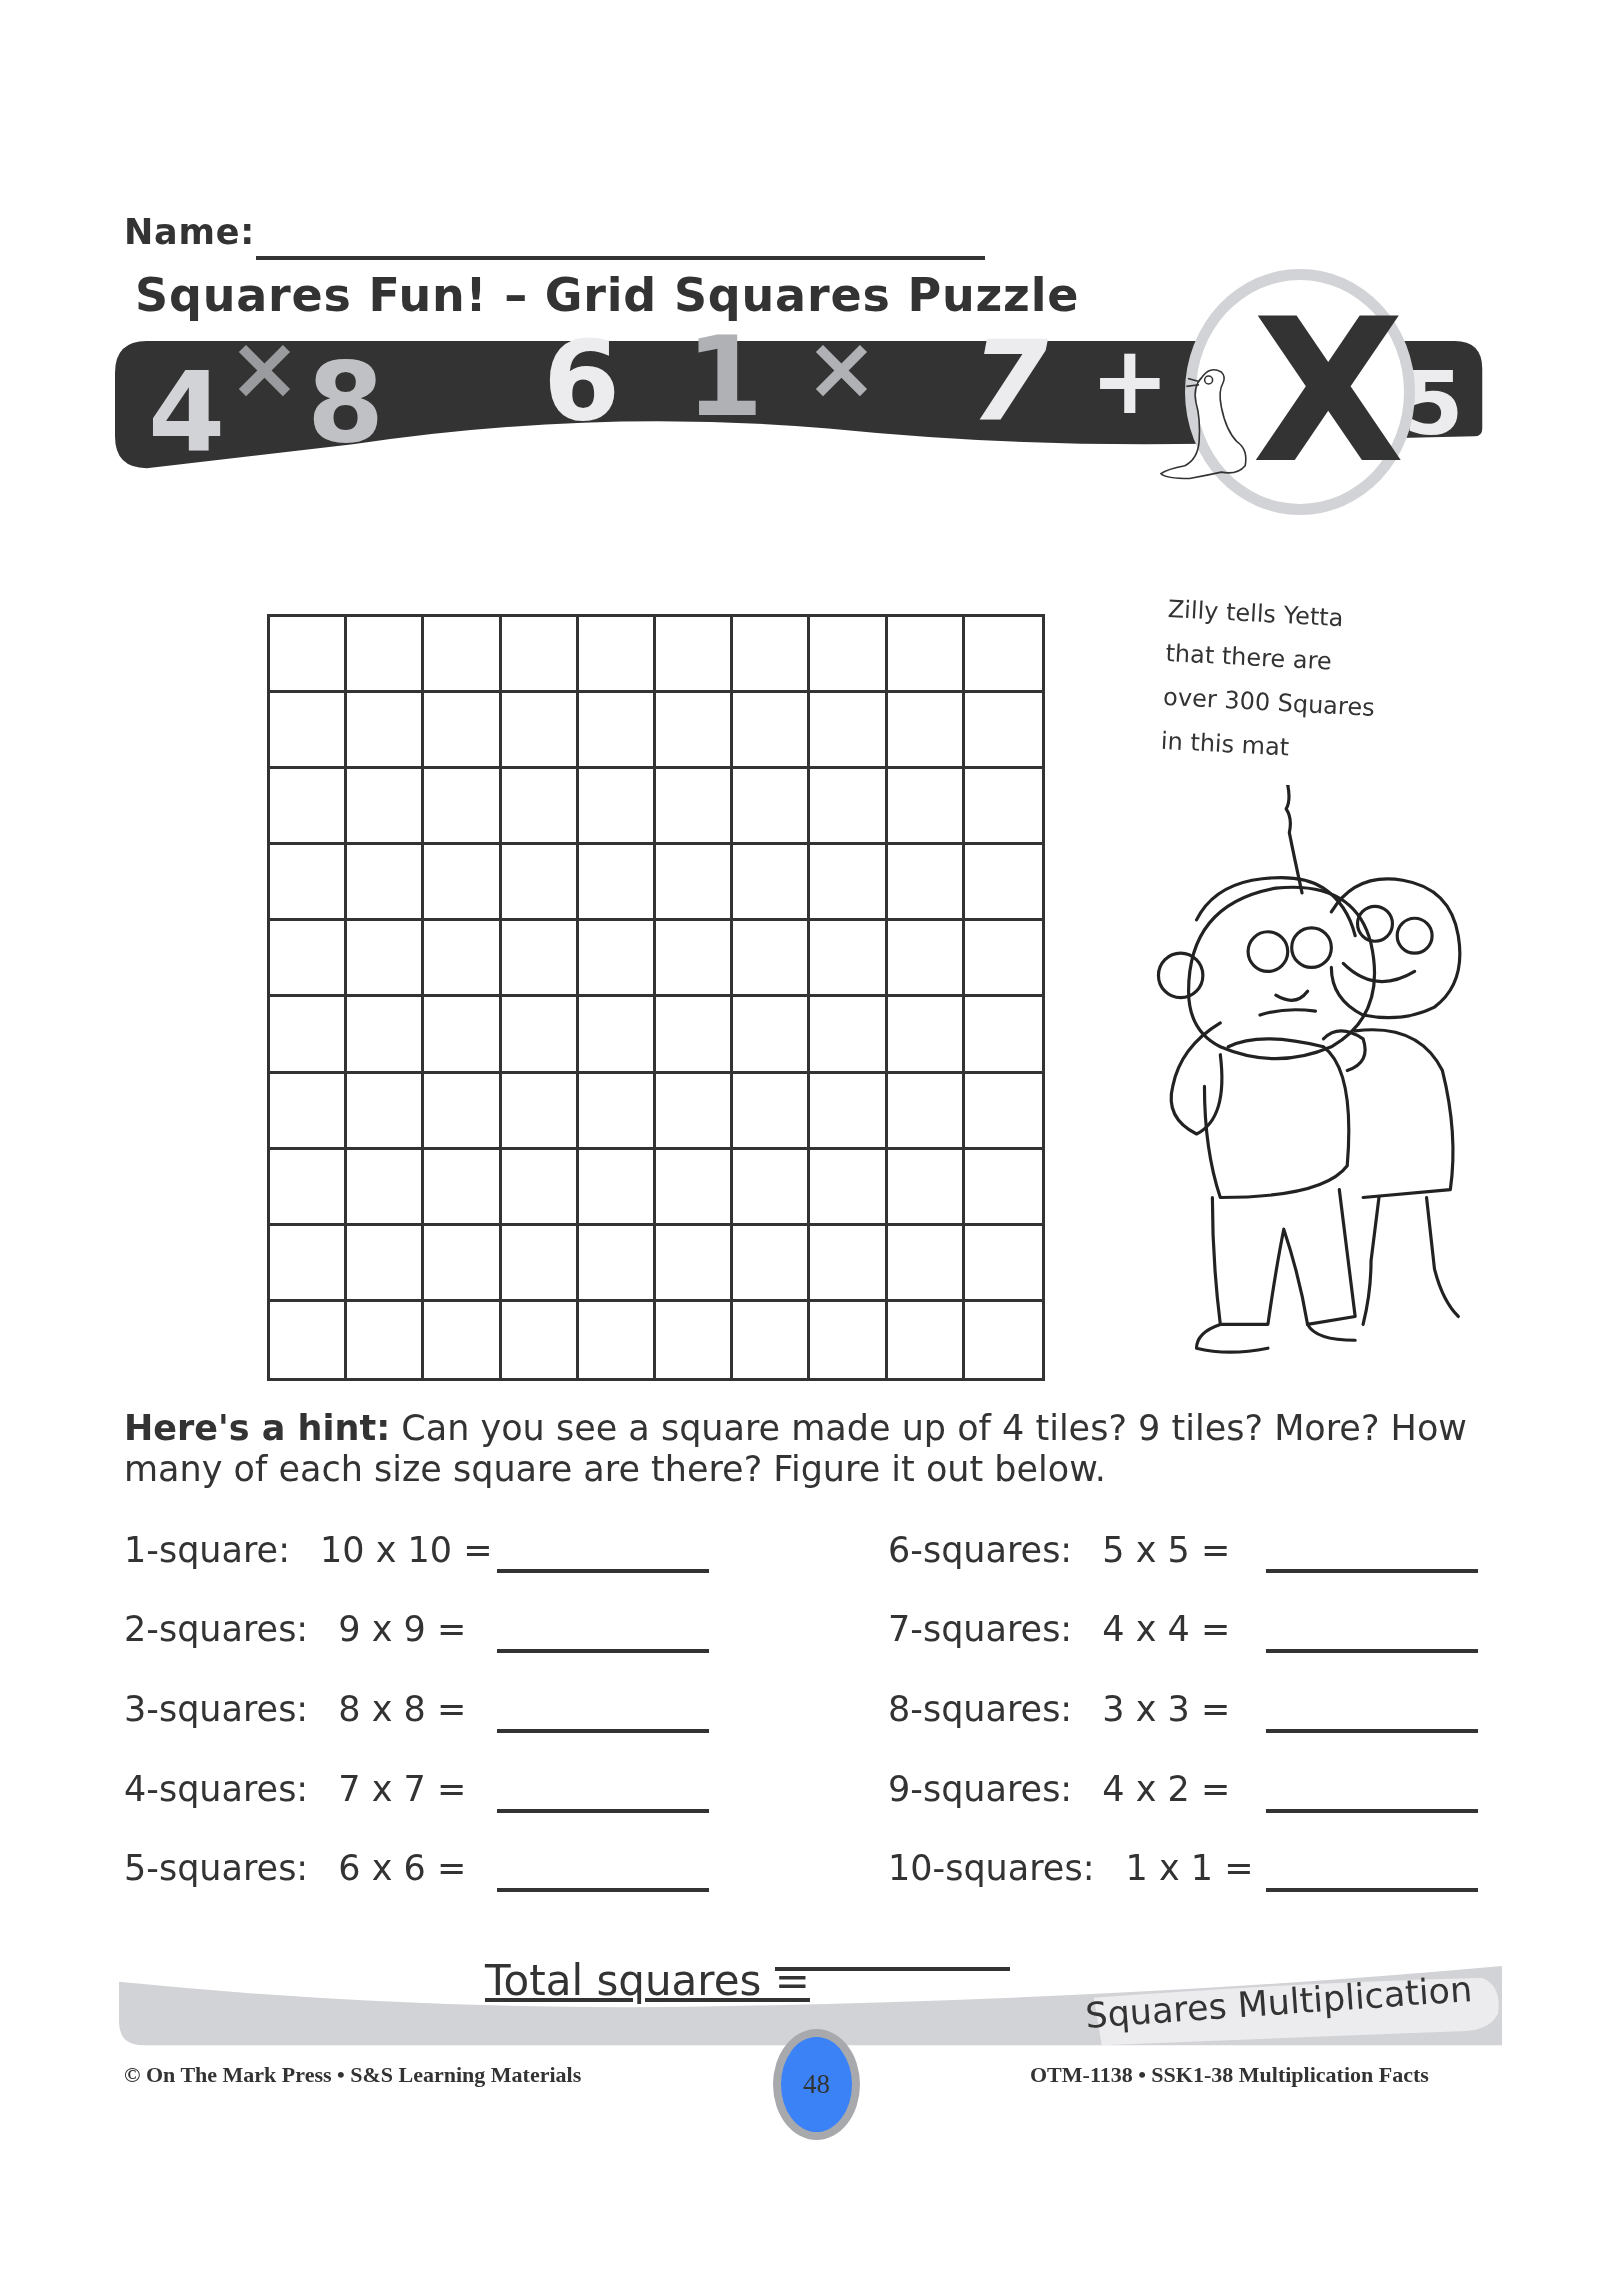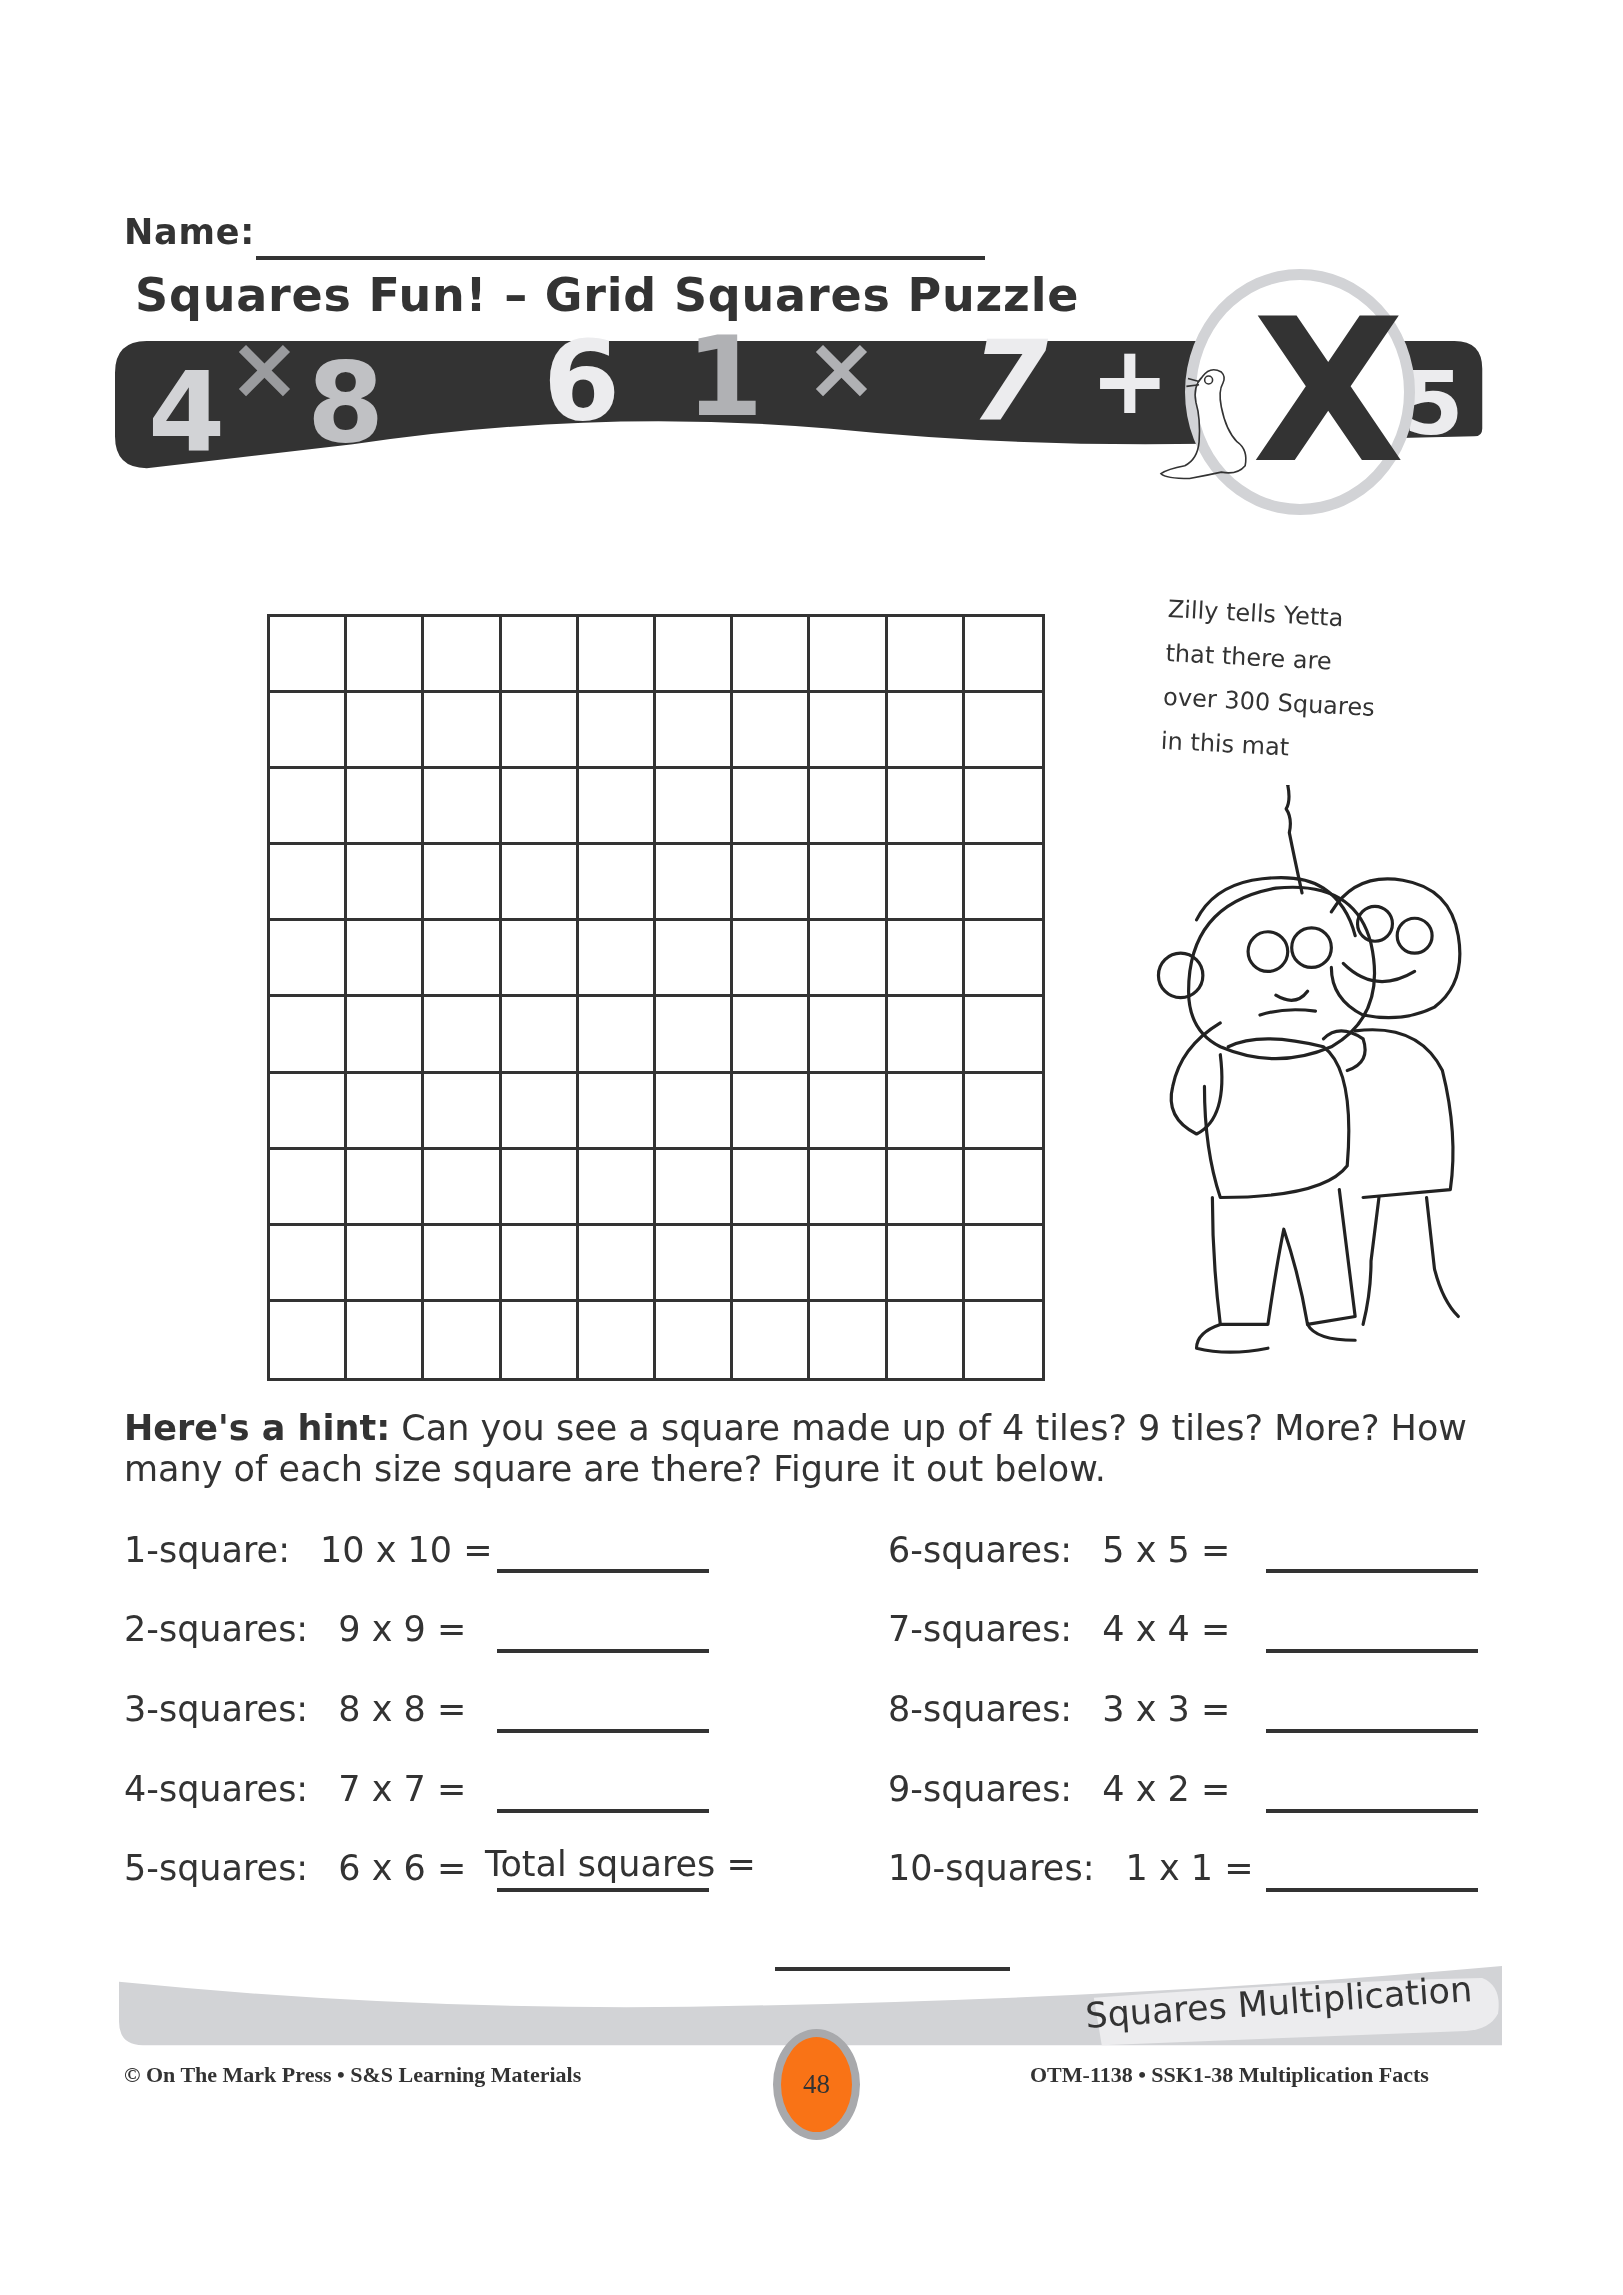--- a/index.html
+++ b/index.html
@@ -37,28 +37,28 @@
     .kids { left: 1141px; top: 785px; width: 349px; height: 587px; }
 
     
     .hint { left: 124px; top: 1408px; width: 1379px; font-size: 35px; line-height: 41px; }
     .hint b { font-weight: bold; }
 
     
     .eq-row { position: absolute; font-size: 35px; white-space: nowrap; }
     .eq-blank { position: absolute; height: 4px; background: #333; }
 
-    .total-label { left: 485px; top: 1844px; font-size: 35px; }
+    .total-label { left: 485px; top: 1956px; font-size: 42px; text-decoration: underline; }
     .total-blank { left: 775px; top: 1967px; width: 235px; height: 4px; background: #333; }
 
     
     .footer-band { left: 119px; top: 1966px; width: 1383px; height: 95px; }
     .footer-band svg { width: 100%; height: 100%; }
     .section-label { left: 1084px; top: 1996px; font-size: 35px; transform: rotate(-4deg); transform-origin: left top; white-space: nowrap; }
-    .page-ring { left: 773px; top: 2029px; width: 87px; height: 111px; border: 8.7px solid #a8a9ac; border-radius: 50%; background: #f97316; box-sizing: border-box;
+    .page-ring { left: 773px; top: 2029px; width: 87px; height: 111px; border: 8.7px solid #a8a9ac; border-radius: 50%; background: #3b82f6; box-sizing: border-box;
                  display: flex; align-items: center; justify-content: center; }
     .page-num { font-family: "Liberation Serif", serif; font-size: 27px; color: #333; }
     .footer-left { left: 124px; top: 2062px; font-family: "Liberation Serif", serif; font-weight: bold; font-size: 22px; white-space: nowrap; }
     .footer-right { left: 1030px; top: 2062px; font-family: "Liberation Serif", serif; font-weight: bold; font-size: 22px; white-space: nowrap; }
   </style>
 </head>
 <body>
 
 <div class="abs name-label">Name:</div>
 <div class="abs name-line"></div>

